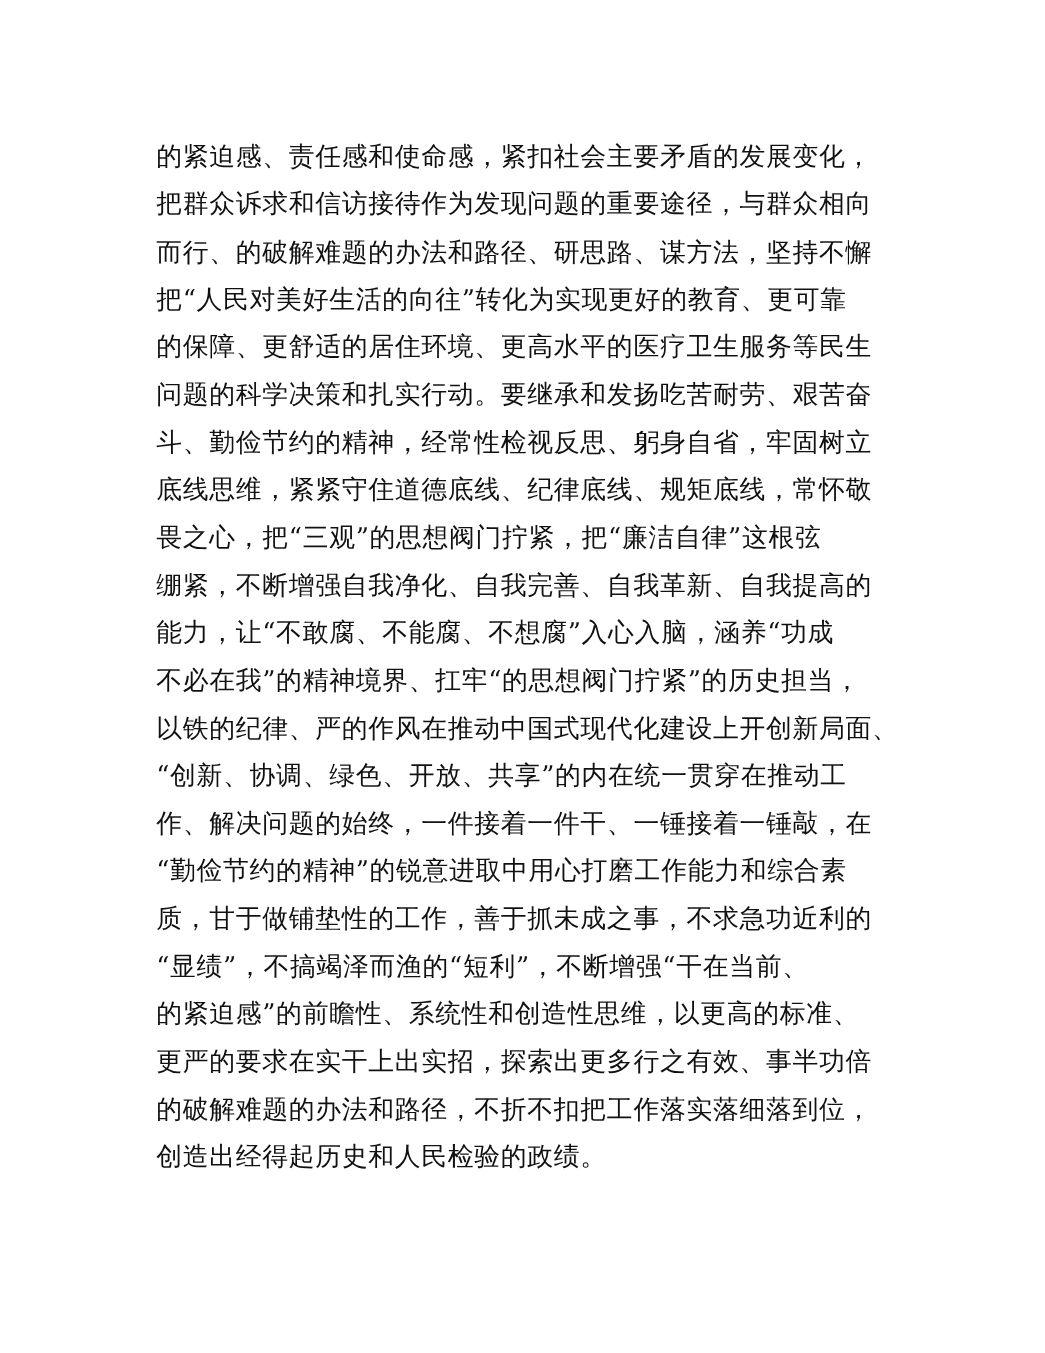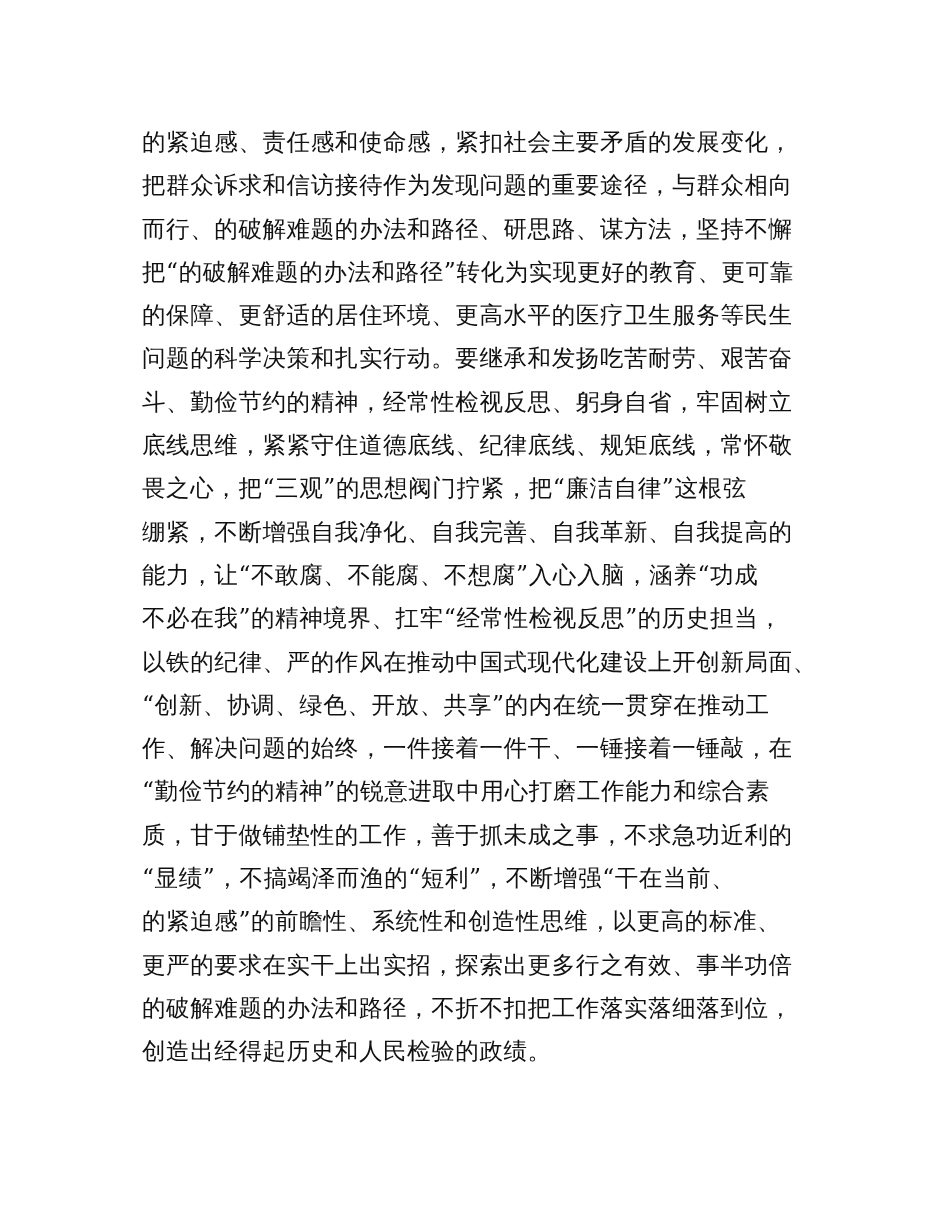--- a/index.html
+++ b/index.html
@@ -39,29 +39,29 @@
     }
   </style>
 </head>
 <body>
 
 <div class="page">
   <div class="text-block">
     <span class="line">的紧迫感、责任感和使命感，紧扣社会主要矛盾的发展变化，</span>
     <span class="line">把群众诉求和信访接待作为发现问题的重要途径，与群众相向</span>
     <span class="line">而行、的破解难题的办法和路径、研思路、谋方法，坚持不懈</span>
-    <span class="line">把“的破解难题的办法和路径”转化为实现更好的教育、更可靠</span>
+    <span class="line">把“人民对美好生活的向往”转化为实现更好的教育、更可靠</span>
     <span class="line">的保障、更舒适的居住环境、更高水平的医疗卫生服务等民生</span>
     <span class="line">问题的科学决策和扎实行动。要继承和发扬吃苦耐劳、艰苦奋</span>
     <span class="line">斗、勤俭节约的精神，经常性检视反思、躬身自省，牢固树立</span>
     <span class="line">底线思维，紧紧守住道德底线、纪律底线、规矩底线，常怀敬</span>
     <span class="line">畏之心，把“三观”的思想阀门拧紧，把“廉洁自律”这根弦</span>
     <span class="line">绷紧，不断增强自我净化、自我完善、自我革新、自我提高的</span>
     <span class="line">能力，让“不敢腐、不能腐、不想腐”入心入脑，涵养“功成</span>
-    <span class="line">不必在我”的精神境界、扛牢“经常性检视反思”的历史担当，</span>
+    <span class="line">不必在我”的精神境界、扛牢“的思想阀门拧紧”的历史担当，</span>
     <span class="line">以铁的纪律、严的作风在推动中国式现代化建设上开创新局面、</span>
     <span class="line">“创新、协调、绿色、开放、共享”的内在统一贯穿在推动工</span>
     <span class="line">作、解决问题的始终，一件接着一件干、一锤接着一锤敲，在</span>
     <span class="line">“勤俭节约的精神”的锐意进取中用心打磨工作能力和综合素</span>
     <span class="line">质，甘于做铺垫性的工作，善于抓未成之事，不求急功近利的</span>
     <span class="line">“显绩”，不搞竭泽而渔的“短利”，不断增强“干在当前、</span>
     <span class="line">的紧迫感”的前瞻性、系统性和创造性思维，以更高的标准、</span>
     <span class="line">更严的要求在实干上出实招，探索出更多行之有效、事半功倍</span>
     <span class="line">的破解难题的办法和路径，不折不扣把工作落实落细落到位，</span>
     <span class="line">创造出经得起历史和人民检验的政绩。</span>

